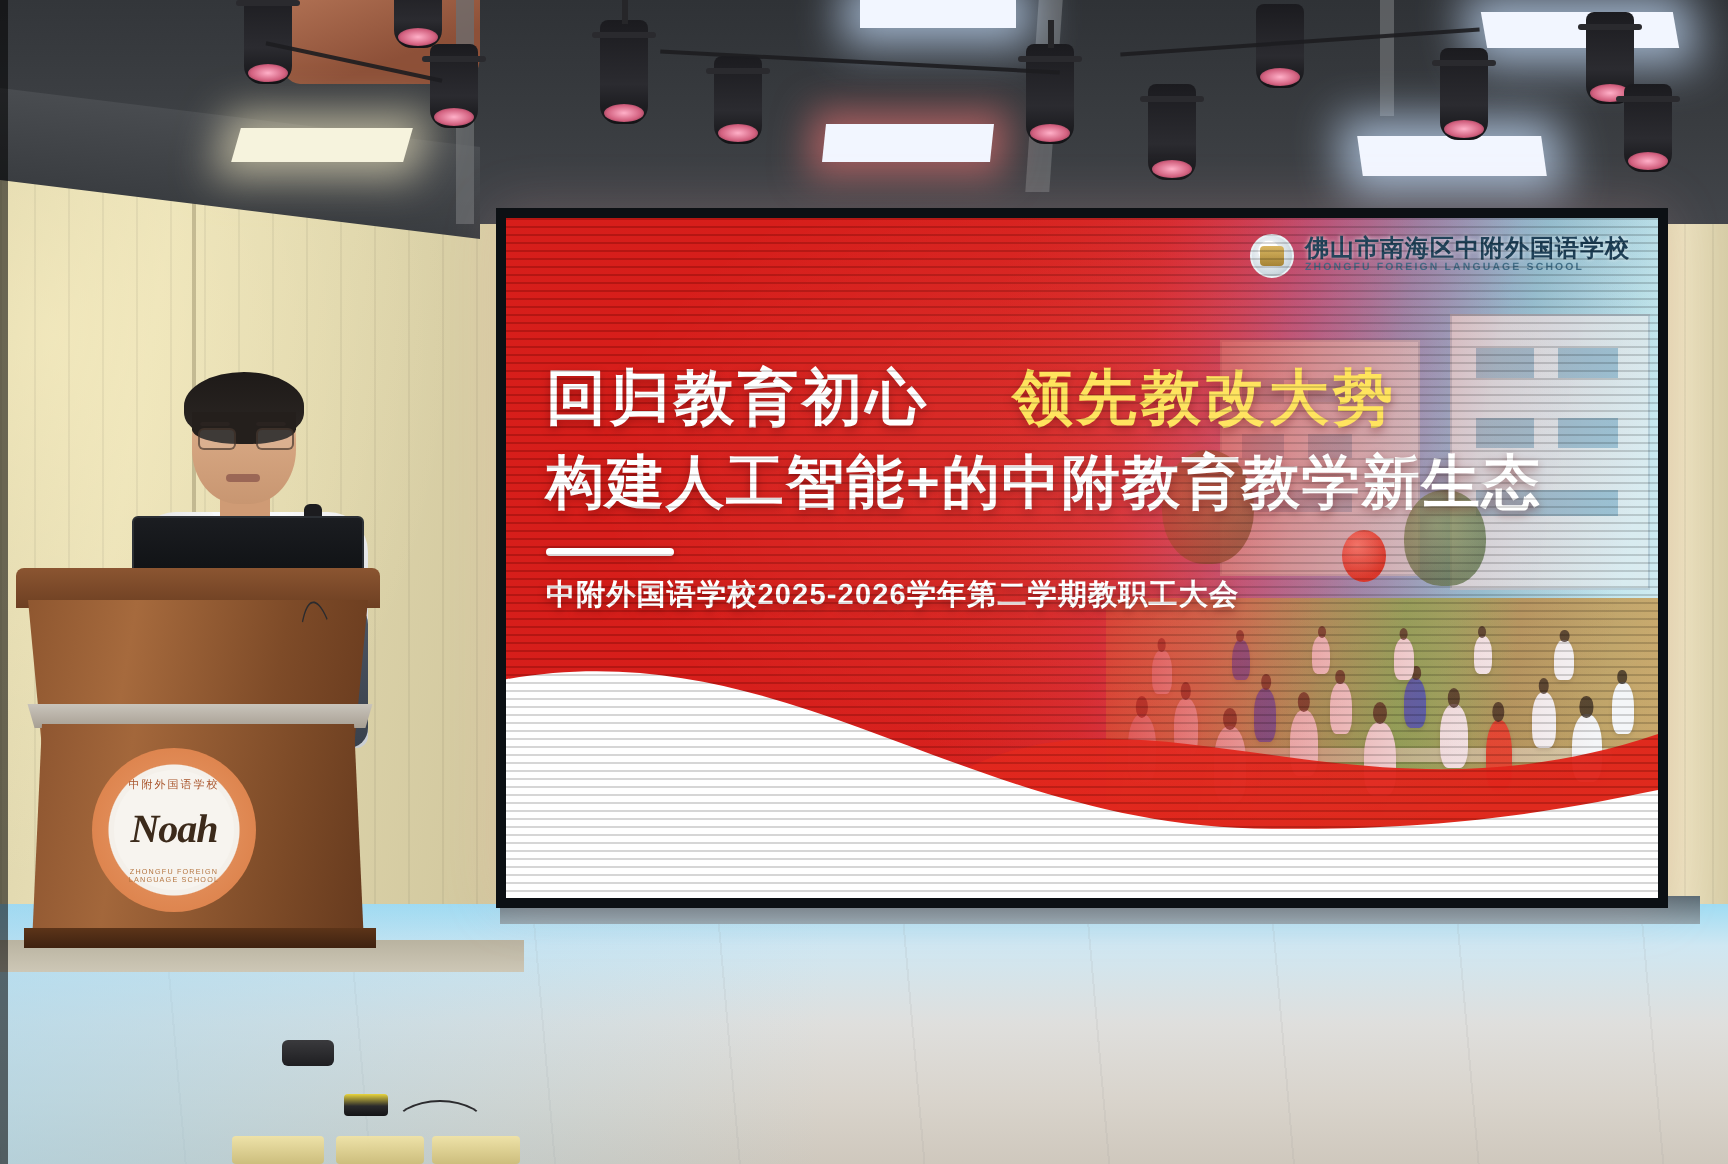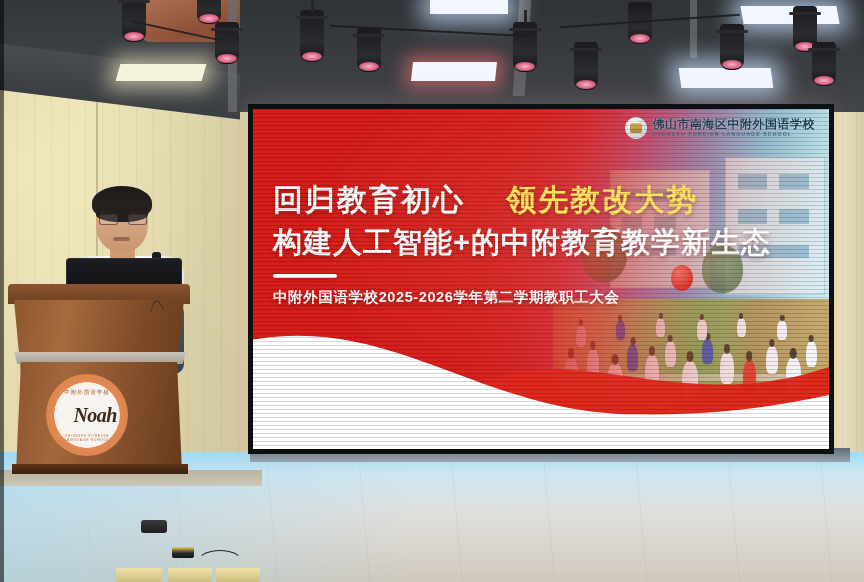--- a/index.html
+++ b/index.html
@@ -308,21 +308,21 @@
     position:absolute;left:12px;top:464px;width:176px;height:10px;
     background:linear-gradient(180deg,#5c3419,#3f2210);
   }
   .podium-seal{
     position:absolute;left:46px;top:374px;width:82px;height:82px;border-radius:50%;
     background:radial-gradient(circle,#f4f0ea 0 56%,#e08a55 57%,#d97a42 100%);
     display:flex;align-items:center;justify-content:center;
   }
   .seal-inner{
     width:60px;height:60px;border-radius:50%;background:#f7f4ef;
-    display:flex;align-items:center;justify-content:flex-end;position:relative;
+    display:flex;align-items:center;justify-content:center;position:relative;
   }
   .seal-word{
     font-family:"Liberation Serif","DejaVu Serif",serif;
     font-style:italic;font-weight:700;font-size:20px;color:#3c2a1b;letter-spacing:-.5px;
   }
   .seal-cn{
     position:absolute;top:4px;left:0;width:100%;text-align:center;
     font-size:5.5px;color:#a8532a;letter-spacing:1px;
   }
   .seal-en{

